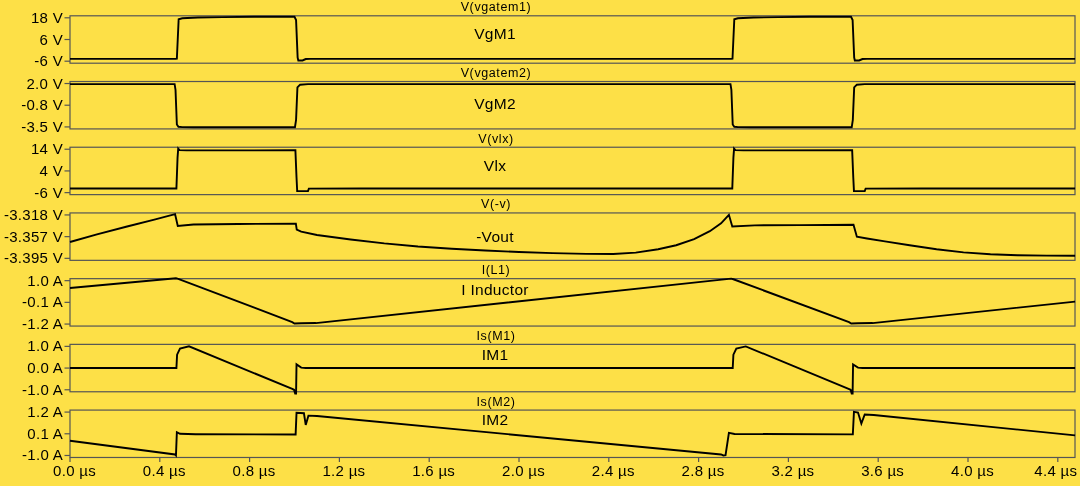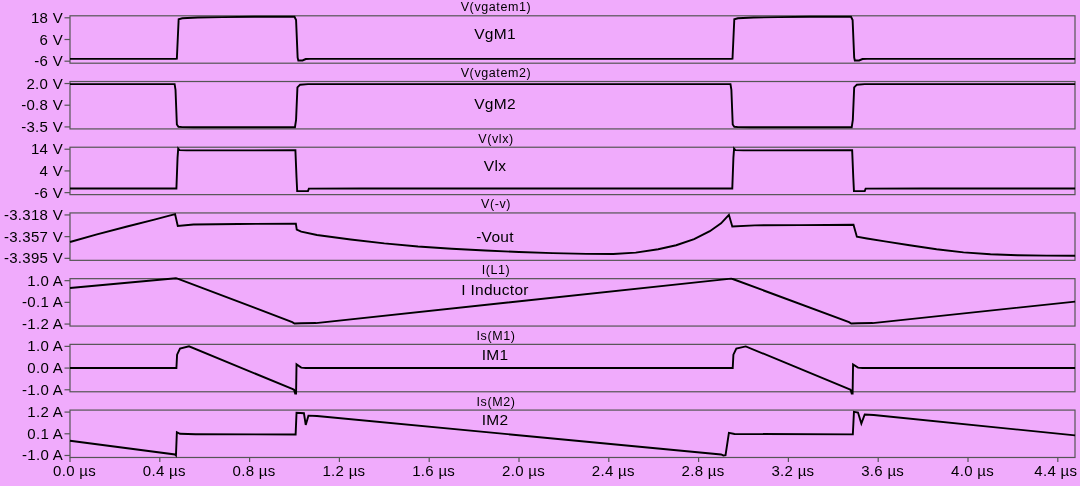--- a/index.html
+++ b/index.html
@@ -1,16 +1,16 @@
 <!DOCTYPE html>
 <html><head>
 <meta charset="utf-8">
 <style>
   html,body{margin:0;padding:0;background:#ffffff;}
-  .fig{position:relative;width:1080px;height:486px;background:#f0abfc;font-family:"Liberation Sans",sans-serif;}
+  .fig{position:relative;width:1080px;height:486px;background:#fde047;font-family:"Liberation Sans",sans-serif;}
   svg{position:absolute;left:0;top:0;}
   text{fill:#000;}
   .ptitle{font-size:12.5px;letter-spacing:0.6px;}
   .plabel{font-size:15.5px;letter-spacing:0.3px;}
   .ylab{font-size:15px;letter-spacing:0.3px;}
   .xlab{font-size:15px;letter-spacing:0.3px;}
 </style>
 </head>
 <body>
 

